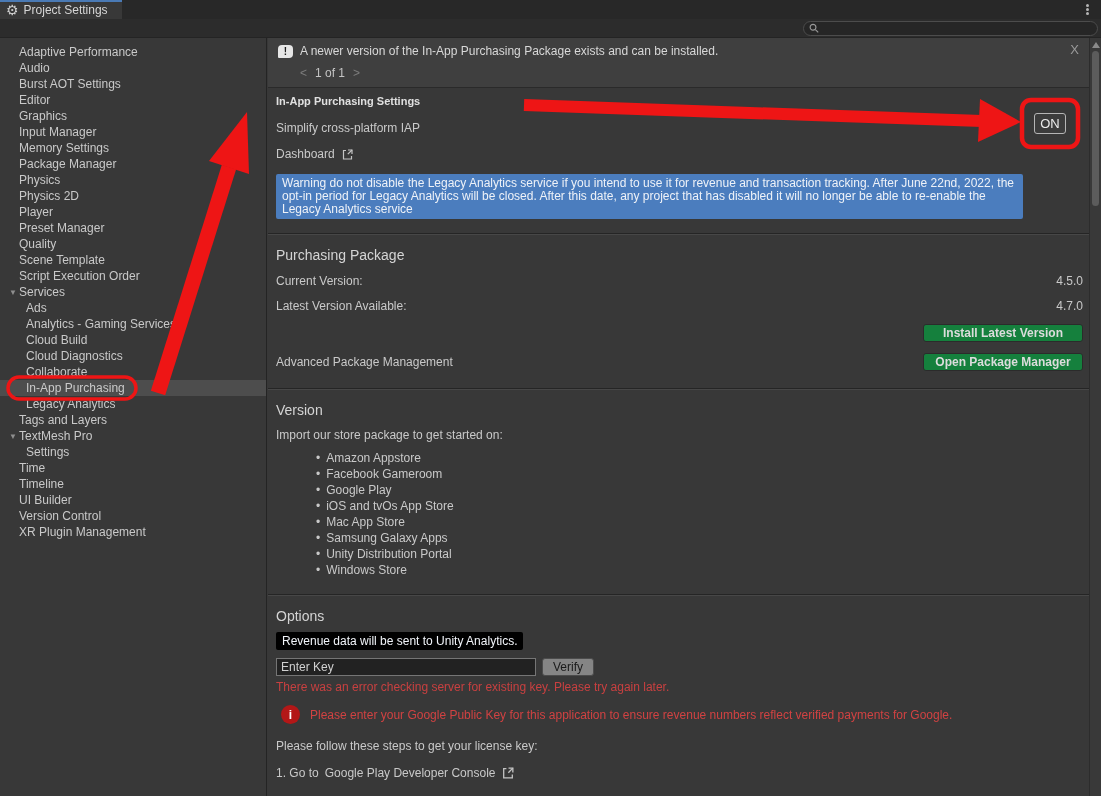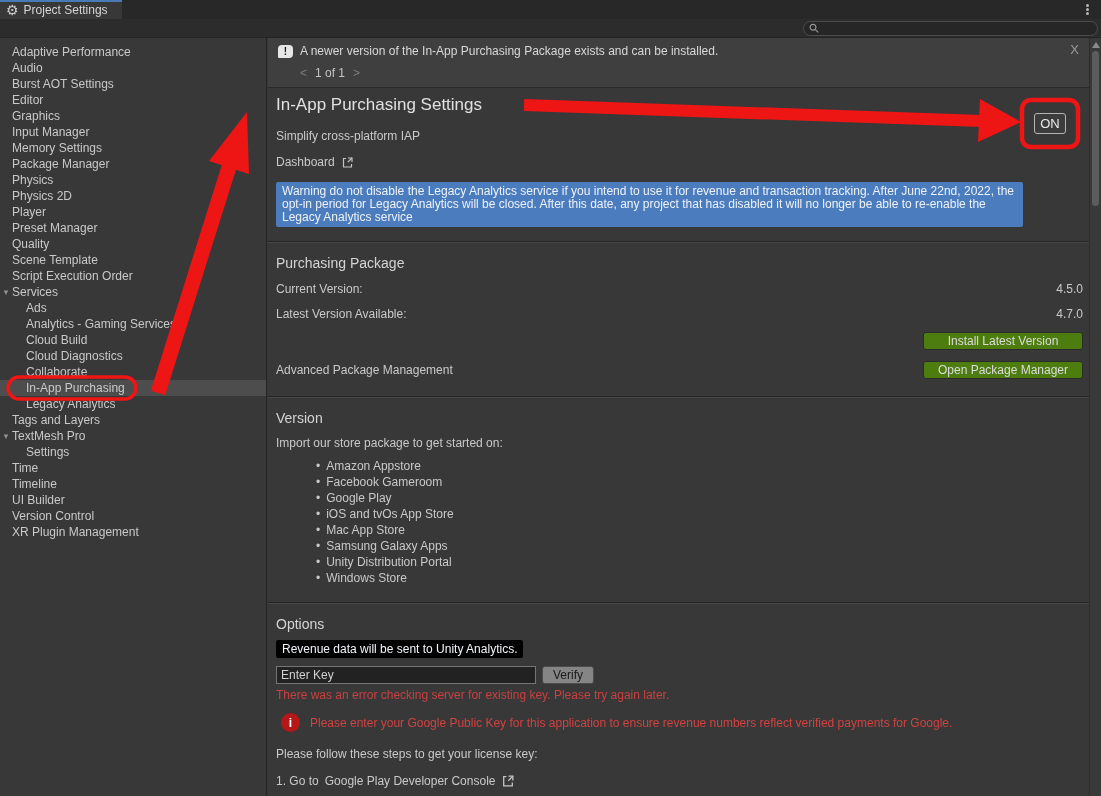--- a/index.html
+++ b/index.html
@@ -18,48 +18,48 @@
   .kebab i { width:3px; height:3px; border-radius:50%; background:#b5b5b5; }
   .toolbar { position:absolute; left:0; top:19px; width:1101px; height:19px; background:#2c2c2c; border-bottom:1px solid #242424; }
   .searchbox { position:absolute; right:3px; top:2px; width:295px; height:15px; background:#262626;
                border:1px solid #4c4c4c; border-radius:8px; display:flex; align-items:center; padding:0 5px; }
   .searchbox input { background:transparent; border:none; outline:none; color:#ddd; font-size:11px; width:100%;
                      font-family:"Liberation Sans","DejaVu Sans",sans-serif; }
 
   
   .sidebar { position:absolute; left:0; top:38px; width:267px; height:758px; background:#383838;
              border-right:1px solid #242424; padding-top:6px; }
-  .side-row { height:16px; display:flex; align-items:center; padding-left:12px; color:#c9c9c9; cursor:pointer; white-space:nowrap; }
+  .side-row { height:16px; display:flex; align-items:center; padding-left:19px; color:#c9c9c9; cursor:pointer; white-space:nowrap; }
   .side-row .tri { display:none; }
   .side-row.foldout .tri { display:inline-block; width:10px; margin-left:-10px; font-size:8px; color:#8e8e8e; }
   .side-row.indent { padding-left:26px; }
   .side-row.selected { background:#4d4d4d; }
 
   
   .main { position:absolute; left:268px; top:38px; width:821px; height:758px; background:#383838; overflow:hidden; }
   .banner { position:relative; width:100%; height:50px; background:#3f3f3f; border-bottom:1px solid #2a2a2a; }
   .banner-msg { position:absolute; left:10px; top:6px; display:flex; align-items:center; gap:7px; color:#d8d8d8; }
   .bubble { width:15px; height:13px; background:#e6e6e6; border-radius:4px 4px 4px 1px; color:#1e1e1e;
             font-weight:bold; font-size:10px; display:flex; align-items:center; justify-content:center; }
   .pager { position:absolute; left:32px; top:28px; display:flex; gap:8px; color:#c4c4c4; }
   .pager .nav { color:#7d7d7d; cursor:pointer; }
   .banner-close { position:absolute; right:10px; top:4px; color:#9a9a9a; font-size:13px; cursor:pointer; }
 
   .content { padding:7px 4px 0 8px; }
-  .h1 { font-size:17px; color:#e0e0e0; }
+  .h1 { font-size:11px; color:#e0e0e0;font-weight:bold; }
   .sub { margin-top:14px; }
   .dash-row { margin-top:12px; display:flex; align-items:center; gap:6px; }
   .linkish { cursor:pointer; }
   .warnbox { margin-top:13px; width:747px; background:#4b7dbe; color:#eef2f8; padding:3px 6px; border-radius:2px; line-height:13px; }
   .sep { margin-top:14px; height:1px; background:#252525; box-shadow:0 1px 0 #474747; margin-left:-8px; margin-right:-4px; }
   .h2 { margin-top:13px; font-size:14px; font-weight:normal; color:#d4d4d4; }
   .kvrow { margin-top:11px; display:flex; justify-content:space-between; align-items:center; padding-right:2px; }
   .btnrow { margin-top:11px; display:flex; justify-content:flex-end; padding-right:2px; }
-  .ubtn { width:160px; height:18px; background:#4d7c0f; border:1px solid #2b2b2b; border-radius:3px;
-          color:#dcdcdc; font-size:12px; display:flex; align-items:center; justify-content:center; cursor:pointer; }
+  .ubtn { width:160px; height:18px; background:#15803d; border:1px solid #2b2b2b; border-radius:3px;
+          color:#dcdcdc; font-size:12px; display:flex; align-items:center; justify-content:center; cursor:pointer;font-weight:bold; }
   .bullets { margin-top:8px; padding-left:40px; list-style:none; }
   .bullets li { line-height:16px; }
   .bullets li::before { content:"\2022"; margin-right:6px; color:#c9c9c9; }
   .chip { margin-top:8px; display:inline-block; background:#000000; color:#f2f5fa; padding:2px 6px; border-radius:2px; }
   .keyrow { margin-top:8px; display:flex; align-items:center; gap:6px; }
   .keyinput { width:260px; height:18px; background:#222; border:1px solid #757575; color:#e2e2e2;
               padding:8px 4px; font-size:12px; font-family:"Liberation Sans","DejaVu Sans",sans-serif; }
   .keyinput::placeholder { color:#d0d0d0; opacity:1; }
   .verify { height:18px; padding:0 10px; background:#858585; border:1px solid #4c4c4c; border-radius:3px;
             color:#1a1a1a; font-size:12px; cursor:pointer; font-family:"Liberation Sans","DejaVu Sans",sans-serif;text-align:right; }

